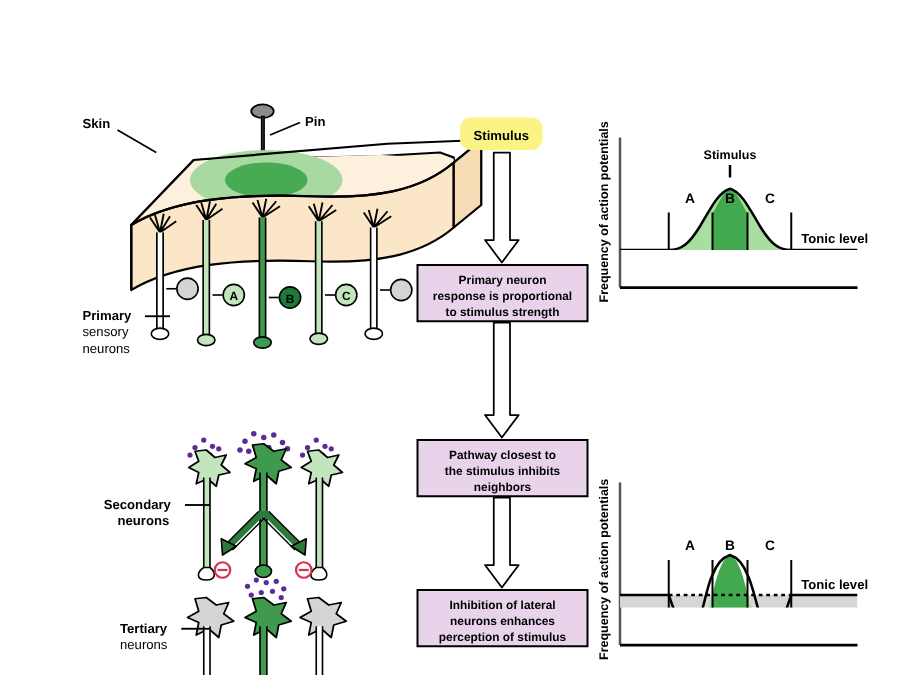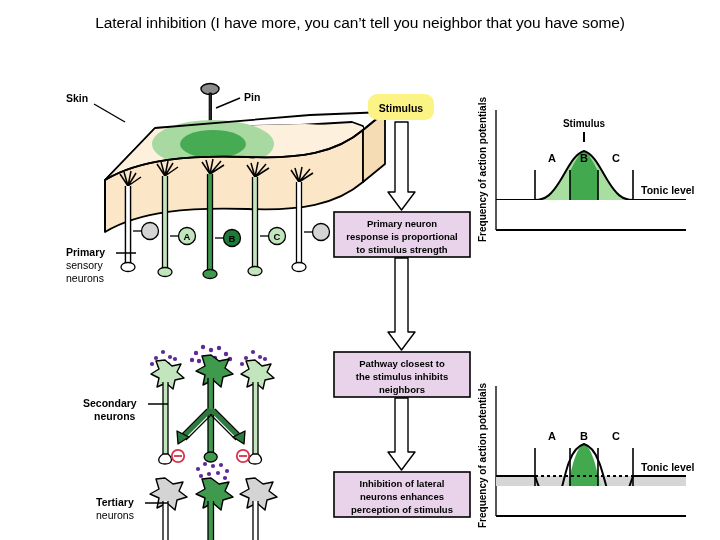--- a/index.html
+++ b/index.html
@@ -64,21 +64,20 @@
     font-weight: bold;
     fill: #000000;
     font-size: 9.5px;
   }
 </style>
 </head>
 <body>
 
 <div id="slide">
 
-  <div id="slide-title">Lateral inhibition (I have more, you can’t tell you neighbor that you have some)</div>
 
   <div id="figure">
     <svg width="720" height="480" viewBox="0 0 720 480" xmlns="http://www.w3.org/2000/svg">
 
       <defs>
         <marker id="arrowhead-open" markerWidth="10" markerHeight="8" refX="0" refY="4" orient="auto">
           <path d="M0,0 L10,4 L0,8 z" fill="#ffffff" stroke="#000000" stroke-width="1"></path>
         </marker>
         <clipPath id="clip-top-chart">
           <rect x="18" y="10" width="190" height="108"></rect>

